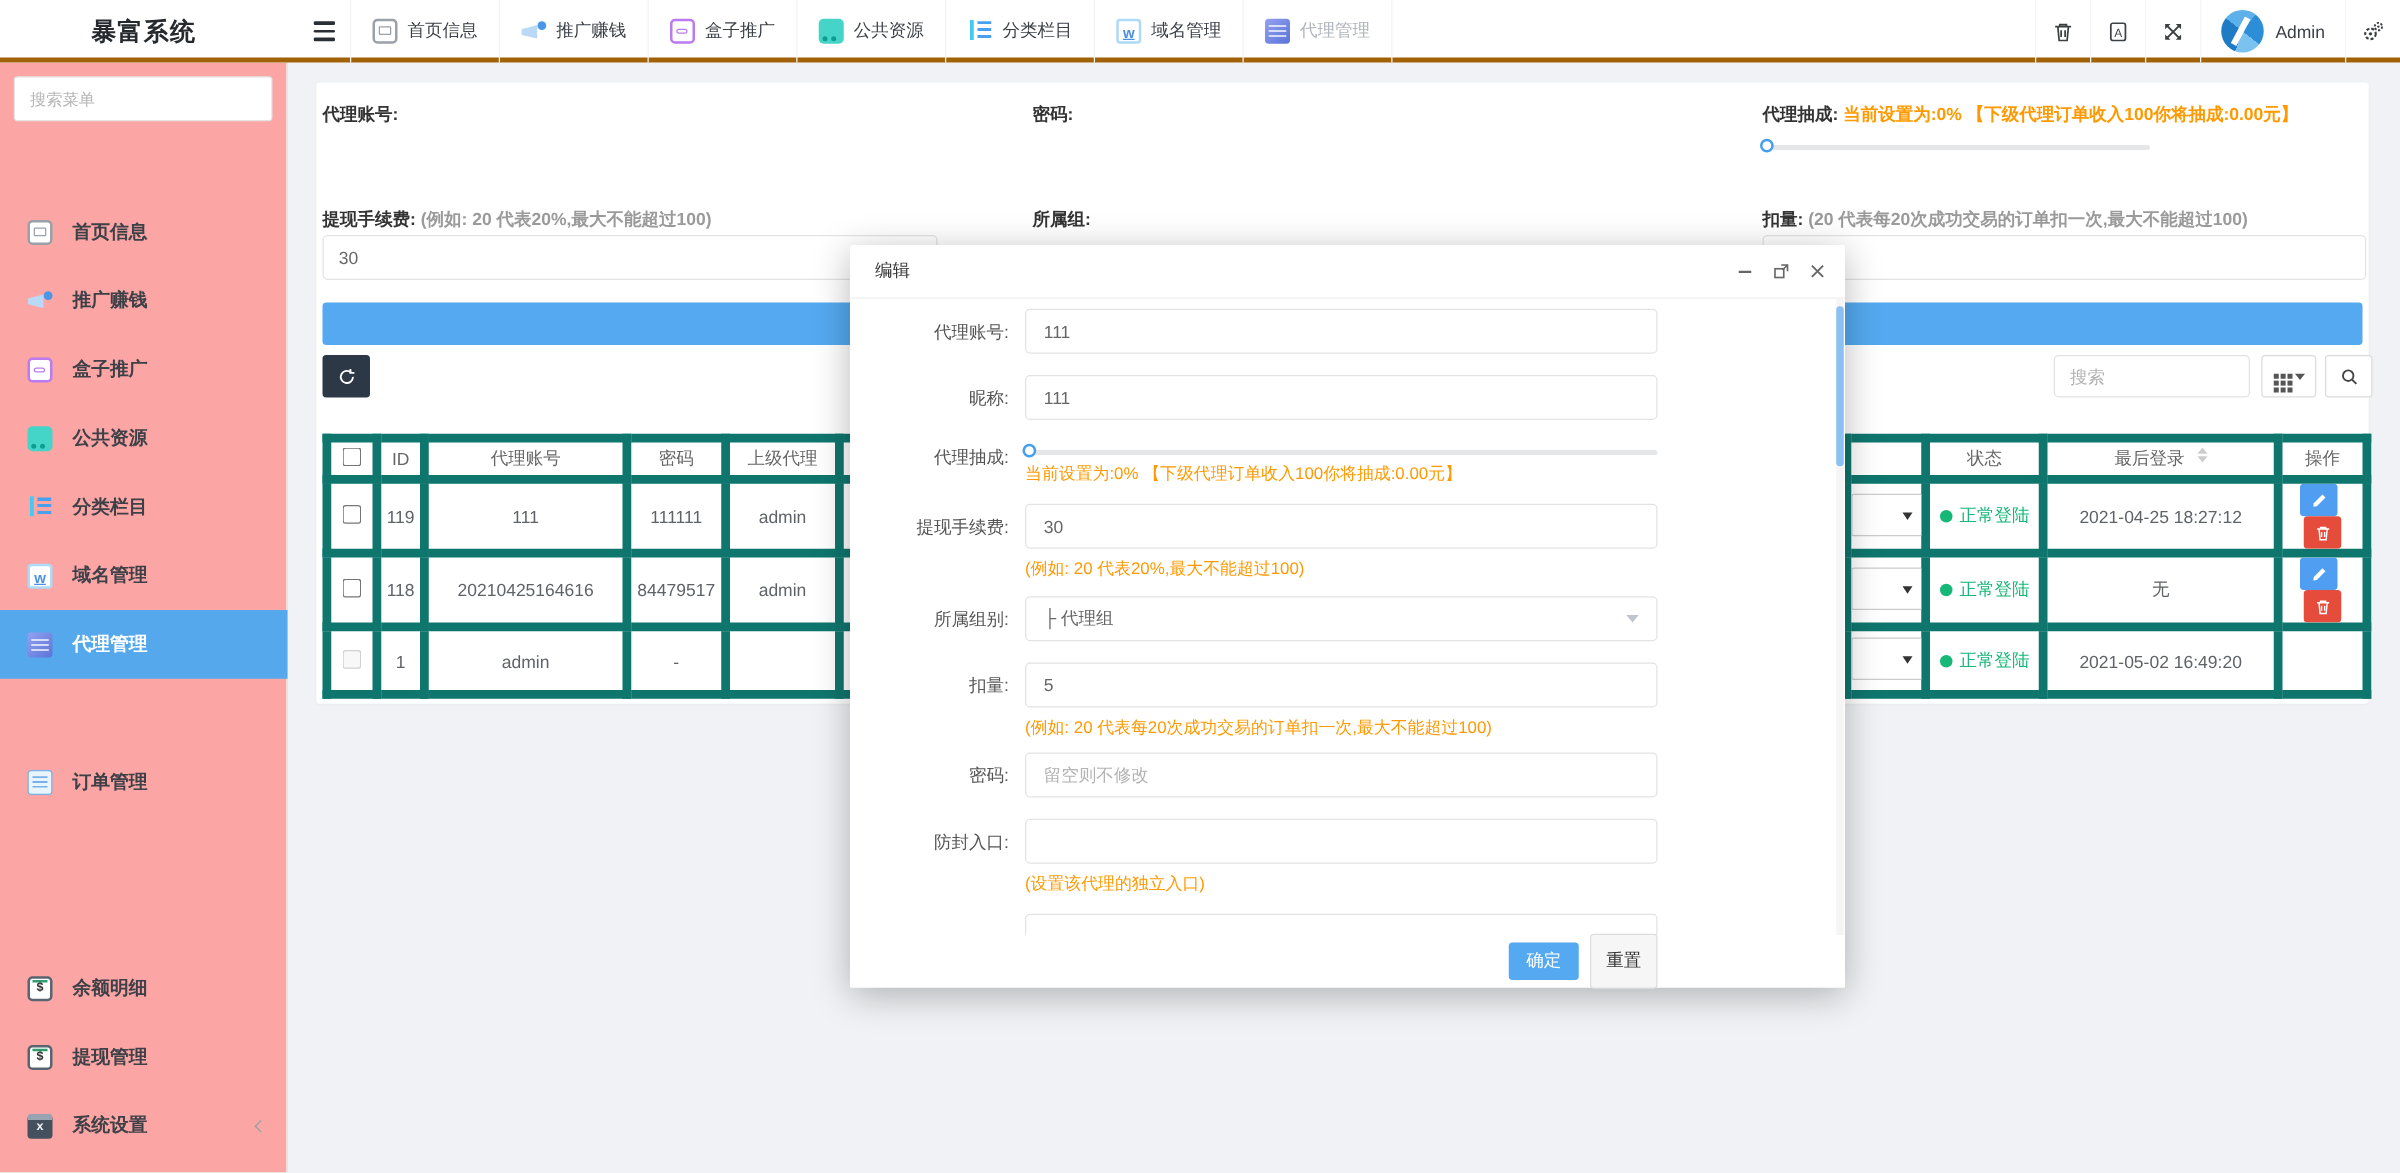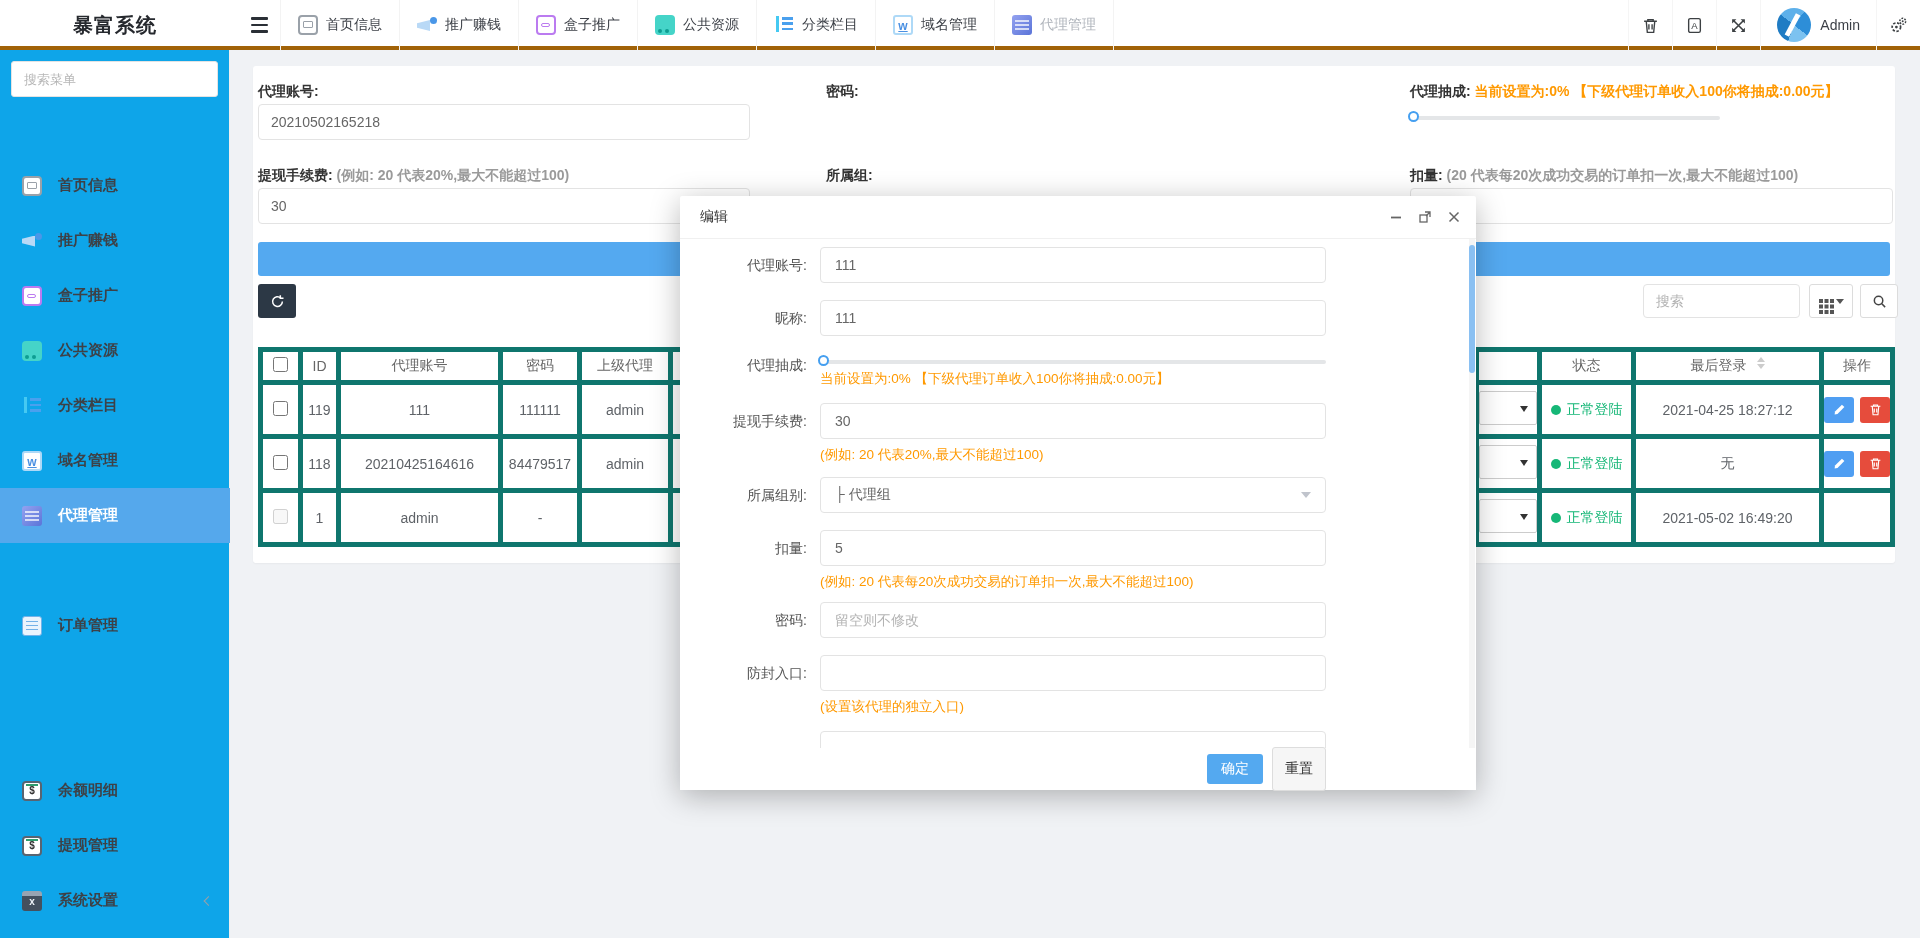--- a/index.html
+++ b/index.html
@@ -15,21 +15,21 @@
   .tab{display:flex;align-items:center;gap:8px;padding:0 17px;height:50px;border-right:1px solid #f3f3f3;color:#3b3f46;cursor:pointer;white-space:nowrap}
   .tab:first-child{border-left:1px solid #f3f3f3}
   .tab.muted{color:#b0b5bc}
   .hright{position:absolute;right:0;top:0;height:50px;display:flex;align-items:stretch}
   .hbtn{width:44px;display:flex;align-items:center;justify-content:center;border-left:1px solid #f5f5f5;cursor:pointer}
   .huser{display:flex;align-items:center;gap:9px;padding:0 16px;border-left:1px solid #f5f5f5;cursor:pointer;color:#3b3f46}
   .avatar{width:34px;height:34px;border-radius:50%;background:conic-gradient(from 200deg,#1f7cc4 0 30%,#5db0ea 30% 55%,#2d8ed8 55% 80%,#7cc2f0 80% 100%);position:relative;overflow:hidden}
   .avatar::after{content:"";position:absolute;left:13px;top:5px;width:5px;height:24px;background:#fff;transform:rotate(28deg)}
 
   
-  .side{position:absolute;left:0;top:50px;width:230px;height:888px;background:#0ea5e9;border-right:1px solid #efefef;z-index:25}
+  .side{position:absolute;left:0;top:50px;width:230px;height:888px;background:#fca5a5;border-right:1px solid #efefef;z-index:25}
   .ssearch{position:absolute;left:11px;top:11px;width:207px;height:36px;background:#fff;border:1px solid #e3e3e3;border-radius:3px;display:flex;align-items:center}
   .ssearch input{flex:1;border:0;outline:0;background:transparent;padding:0 8px 0 12px;font-size:13px;color:#666;font-family:inherit}
   .ssearch input::placeholder{color:#b6b6b6}
   .ssearch .sic{margin-right:10px}
   .sitem{position:absolute;left:0;width:230px;height:55px;display:flex;align-items:center;cursor:pointer;color:#3d4147}
   .sitem .lbl{margin-left:16px;font-size:15px;font-weight:600}
   .sitem.active{background:#55a8ec;color:#fff}
   .sitem .mi{margin-left:22px}
   .chev{position:absolute;right:18px;top:50%;width:7px;height:7px;border-left:1.6px solid #9aa0a6;border-bottom:1.6px solid #9aa0a6;transform:translateY(-50%) rotate(45deg)}
 
@@ -74,21 +74,21 @@
   .slider .track{position:absolute;left:0;right:0;top:6px;height:4px;background:#e4e6e8;border-radius:2px}
   .slider .handle{position:absolute;left:-2px;top:1px;width:11px;height:11px;background:#fff;border:2.5px solid #459ff0;border-radius:50%;cursor:pointer}
   .bluebar{position:absolute;background:#54a9f0;border-radius:3px;cursor:pointer;border:0}
   .darkbtn{position:absolute;width:38px;height:34px;background:#2c3845;border-radius:3px;border:0;display:flex;align-items:center;justify-content:center;cursor:pointer}
   .toolbtn{position:absolute;width:38px;height:34px;background:#fff;border:1px solid #dcdcdc;border-radius:3px;display:flex;align-items:center;justify-content:center;gap:4px;cursor:pointer}
   .grid9{width:4px;height:4px;background:#555;box-shadow:5.5px 0 #555,11px 0 #555,0 5.5px #555,5.5px 5.5px #555,11px 5.5px #555,0 11px #555,5.5px 11px #555,11px 11px #555;margin-right:9px}
   .caret{width:0;height:0;border-left:4px solid transparent;border-right:4px solid transparent;border-top:5px solid #555}
 
   
   table.grid{position:absolute;left:5px;top:281px;width:1632px;border-collapse:collapse;table-layout:fixed}
-  table.grid th,table.grid td{border:5px solid #0f766e;text-align:center;color:#5f6368;font-weight:normal;font-size:14px;overflow:hidden}
+  table.grid th,table.grid td{border:7px solid #0f766e;text-align:center;color:#5f6368;font-weight:normal;font-size:14px;overflow:hidden}
   table.grid th{height:33px;color:#666}
   table.grid td{height:54px}
   .sortic{display:inline-block;margin-left:10px;vertical-align:1px}
   .sortic b{display:block;width:0;height:0;border-left:4px solid transparent;border-right:4px solid transparent}
   .sortic .up{border-bottom:5px solid #ccc;margin-bottom:2px}
   .sortic .dn{border-top:5px solid #ccc}
   .dot{display:inline-block;width:10px;height:10px;border-radius:50%;background:#16b777;margin-right:6px;vertical-align:-1px}
   .stxt{color:#16b777}
   .rowsel{display:inline-block;width:58px;height:34px;border:1px solid #ccc;border-radius:2px;background:#fff;position:relative;cursor:pointer}
   .rowsel::after{content:"";position:absolute;right:8px;top:14px;border-left:4.5px solid transparent;border-right:4.5px solid transparent;border-top:6px solid #333}
@@ -242,21 +242,20 @@
       <span class="mi mi-win"></span>
       <span class="lbl">系统设置</span>
       <span class="chev"></span>
     </div>
   <div class="sitem" style="top:878px"></div>
 </div>
 
 <div class="panel">
 
   <div class="flabel" style="left:5px;top:17px">代理账号:</div>
-  <input class="tinput" style="left: 5px; top: 38px; width: 492px;" value="20210502165218">
   <div class="flabel" style="left:573px;top:17px">密码:</div>
   <div class="flabel" style="left:1157px;top:17px"><span>代理抽成:</span> <span class="fhint-orange">当前设置为:0% 【下级代理订单收入100你将抽成:0.00元】</span></div>
   <div class="slider" style="left:1157px;top:44px;width:310px">
     <span class="track"></span>
     <span class="handle"></span>
   </div>
 
   <div class="flabel" style="left:5px;top:101px"><span>提现手续费:</span> <span class="fhint">(例如: 20 代表20%,最大不能超过100)</span></div>
   <input class="tinput" style="left: 5px; top: 122px; width: 492px;" value="30">
   <div class="flabel" style="left:573px;top:101px">所属组:</div>

